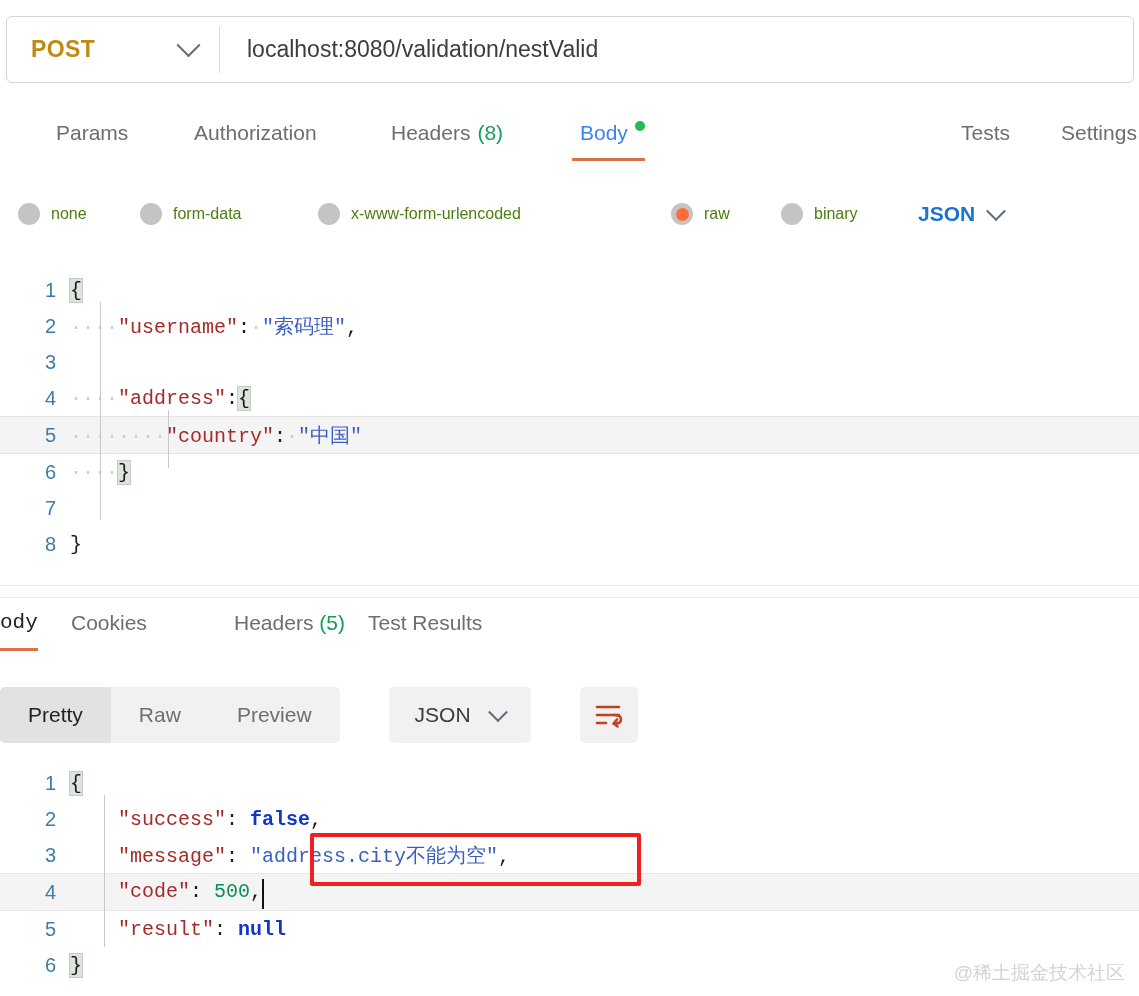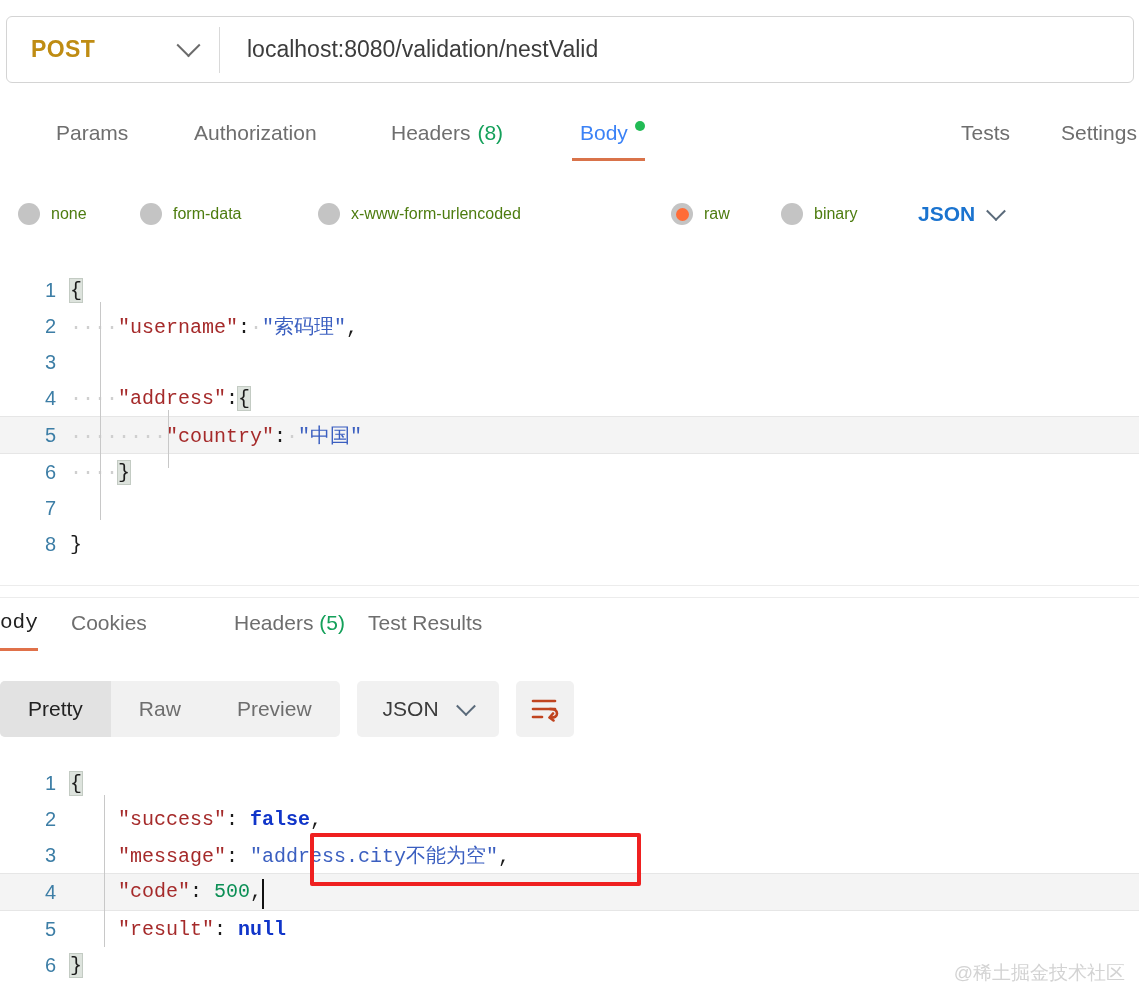--- a/index.html
+++ b/index.html
@@ -268,21 +268,22 @@
   }
 
   
   .view-row {
     position: absolute;
     left: 0;
     top: 681px;
     width: 1139px;
     height: 62px;
     display: flex;
-    align-items: flex-start;
+    align-items: flex-end;
+    gap: 32px;
   }
   .seg-group {
     display: flex;
     align-items: stretch;
     background: #f1f1f1;
     border-radius: 5px;
     height: 56px;
     overflow: hidden;
   }
   .seg {

